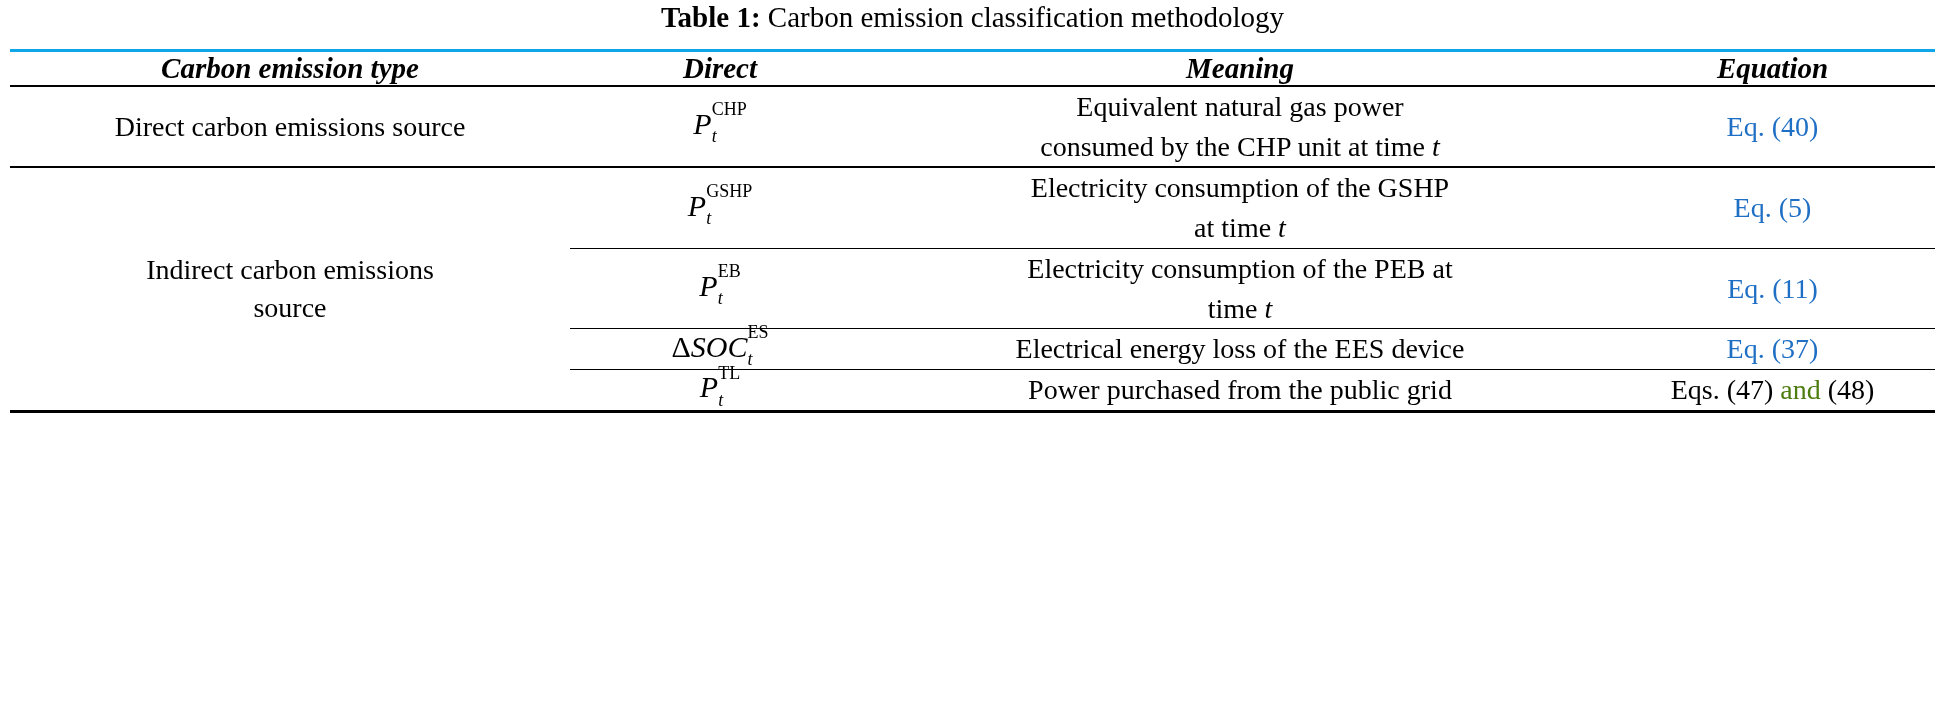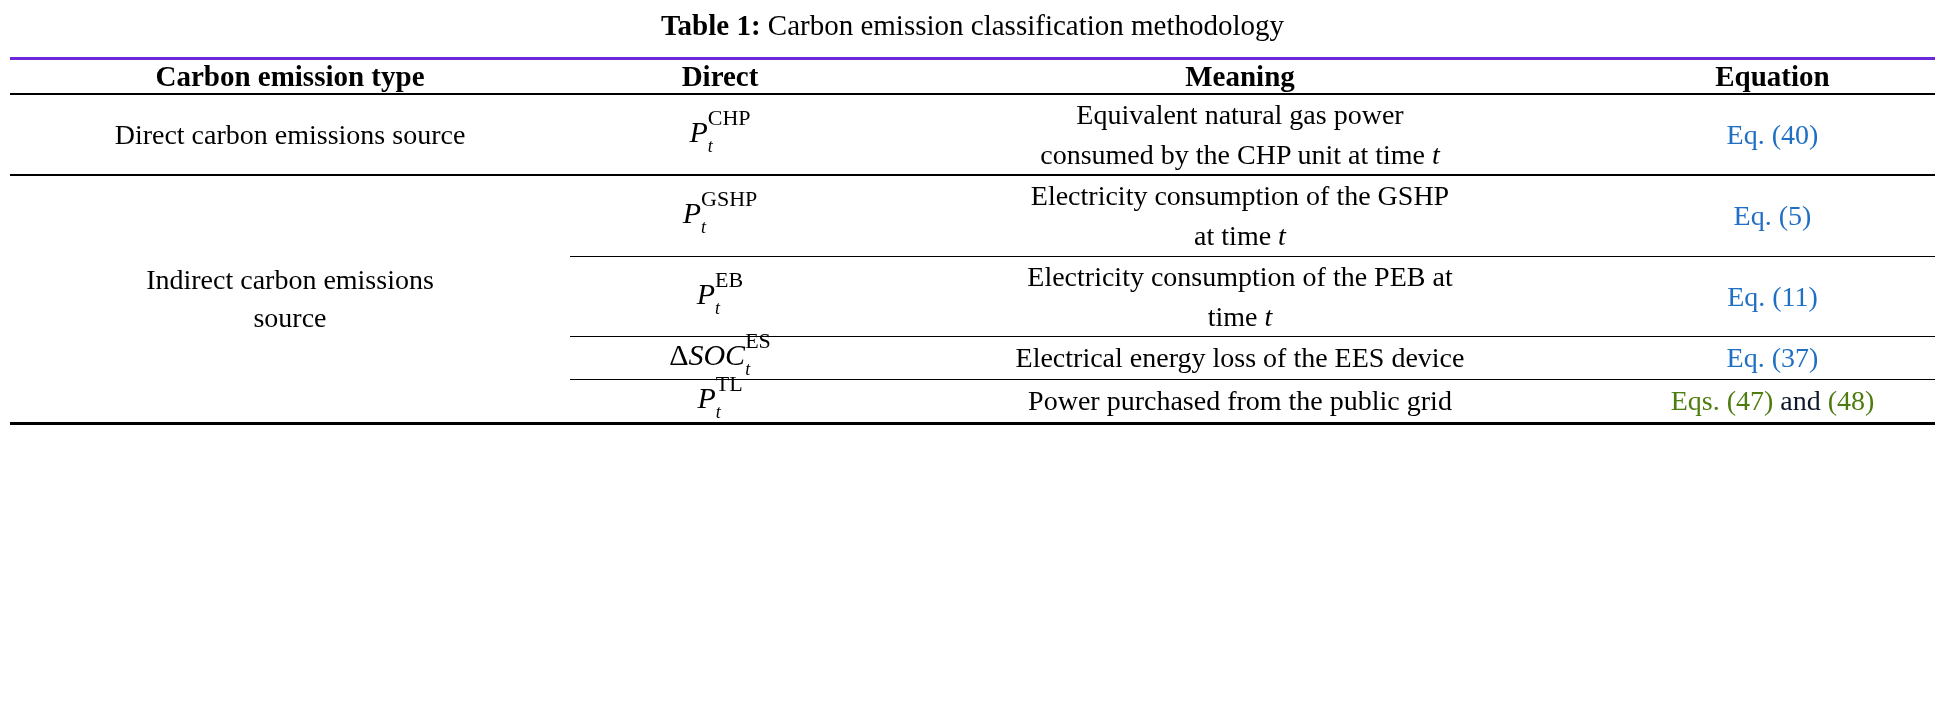--- a/index.html
+++ b/index.html
@@ -18,42 +18,43 @@
     width: 1945px;
     height: 718px;
     position: relative;
     box-sizing: border-box;
     padding: 0 10px;
   }
   .caption {
     text-align: center;
     font-size: 29px;
     line-height: 1.2;
-    padding-top: 8px;
+    padding-top: 0;
     padding-bottom: 14px;
     white-space: nowrap;
   }
   .caption .cap-label {
     font-weight: bold;
   }
   .caption .cap-text {
     font-weight: normal;
   }
   table.tbl {
     width: 1925px;
     border-collapse: collapse;
     table-layout: fixed;
     font-size: 28px;
   }
   table.tbl td, table.tbl th {
     padding: 0;
     vertical-align: middle;
   }
   .rule-top {
-    border-top: 3px solid #6d28d9;
+    border-top: 3px solid #0ea5e9;
+    font-style: italic;
   }
   .rule-mid {
     border-top: 2px solid #000;
   }
   .rule-thin {
     border-top: 1.6px solid #000;
   }
   .rule-bottom {
     border-bottom: 3px solid #000;
   }
@@ -87,24 +88,24 @@
     padding: 12px 22px;
     margin-top: 32px;
   }
   td.c4 {
     text-align: center;
     font-size: 28px;
     padding: 12px 6px;
     color: #1f6fc4;
   }
   .eqlink {
+    color: #000000;
+  }
+  .plain {
     color: #4d7c0f;
-  }
-  .plain {
-    color: #0f172a;
   }
   
   .sym {
     display: inline-block;
     font-family: "Liberation Serif", serif;
     font-style: italic;
     font-size: 30px;
     position: relative;
     white-space: nowrap;
   }
@@ -118,21 +119,21 @@
     display: inline-block;
     vertical-align: middle;
     font-style: normal;
     position: relative;
     top: -1px;
     line-height: 1;
     text-align: left;
   }
   .sup-sub .sup {
     display: block;
-    font-size: 22px;
+    font-size: 18px;
     font-style: normal;
     line-height: 1.05;
     position: relative;
     top: -7px;
   }
   .sup-sub .sub {
     display: block;
     font-size: 18px;
     font-style: italic;
     line-height: 1.05;

